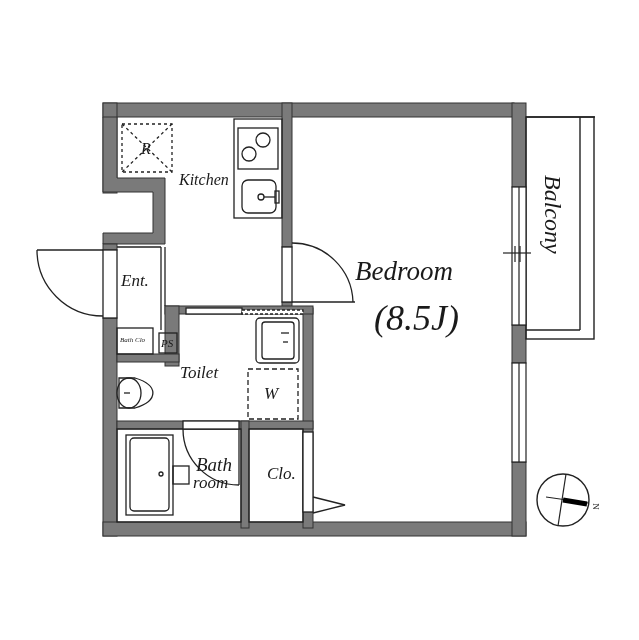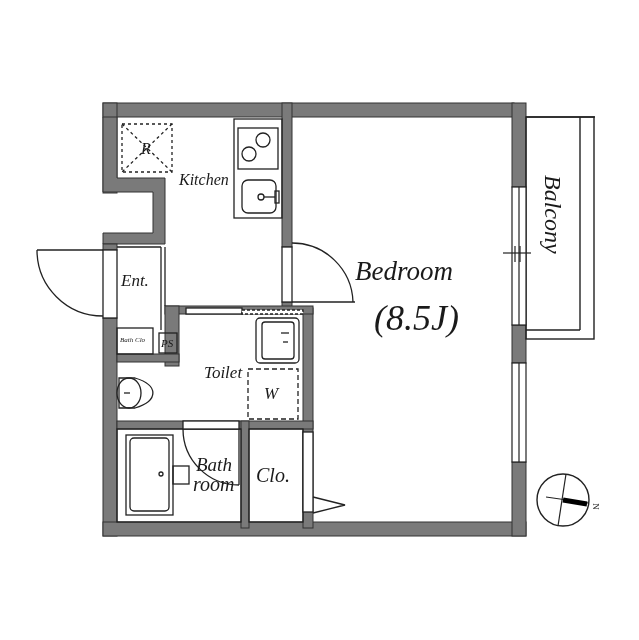--- a/index.html
+++ b/index.html
@@ -134,21 +134,21 @@
     <line x1="566" y1="474" x2="558" y2="526" stroke="#222" stroke-width="1.2"></line>
     <line x1="563" y1="500" x2="587" y2="504" stroke="#000" stroke-width="5"></line>
   </g>
 </svg>
 
 <span class="lbl" style="left:141px;top:141px;font-size:16px;">R</span>
 <span class="lbl" style="left:179px;top:172px;font-size:16px;">Kitchen</span>
 <span class="lbl" style="left:121px;top:272px;font-size:17px;text-align:center;">Ent.</span>
 <span class="lbl" style="left:120px;top:337px;font-size:7px;">Bath Clo</span>
 <span class="lbl" style="left:161px;top:338px;font-size:11px;">PS</span>
-<span class="lbl" style="left:204px;top:364px;font-size:17px;">Toilet</span>
+<span class="lbl" style="left:180px;top:364px;font-size:17px;">Toilet</span>
 <span class="lbl" style="left:264px;top:385px;font-size:17px;">W</span>
 <span class="lbl" style="left:196px;top:455px;font-size:19px;">Bath</span>
-<span class="lbl" style="left:193px;top:474px;font-size:20px;">room</span>
-<span class="lbl" style="left:256px;top:465px;font-size:20px;">Clo.</span>
+<span class="lbl" style="left:193px;top:474px;font-size:17px;">room</span>
+<span class="lbl" style="left:267px;top:465px;font-size:17px;">Clo.</span>
 <span class="lbl" style="left:355px;top:258px;font-size:27px;">Bedroom</span>
 <span class="lbl" style="left:374px;top:300px;font-size:36px;">(8.5J)</span>
 <span class="lbl" style="left:514px;top:215px;font-size:24px;transform:rotate(90deg);transform-origin:left top;left:565px;top:175px;">Balcony</span>
 <span class="lbl" style="left:592px;top:502px;font-size:9px;font-style:normal;transform:rotate(90deg);">N</span>
 
 </body></html>

